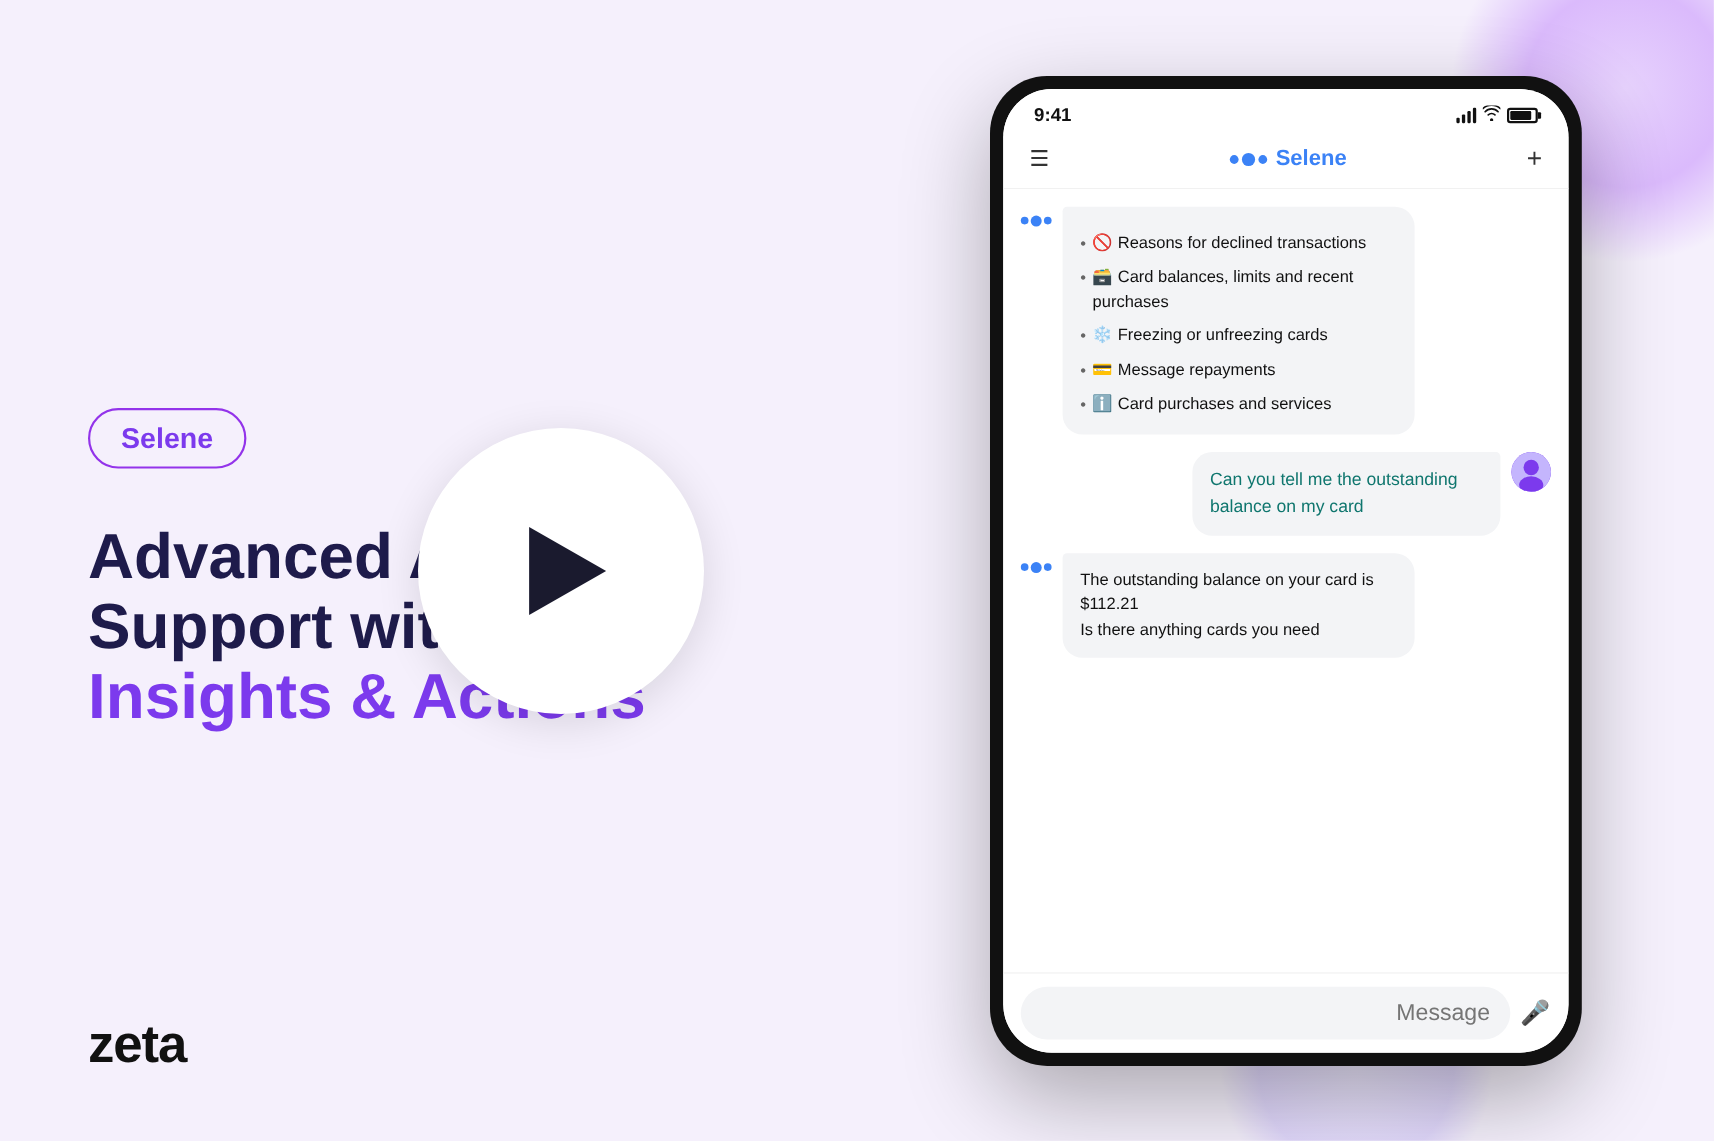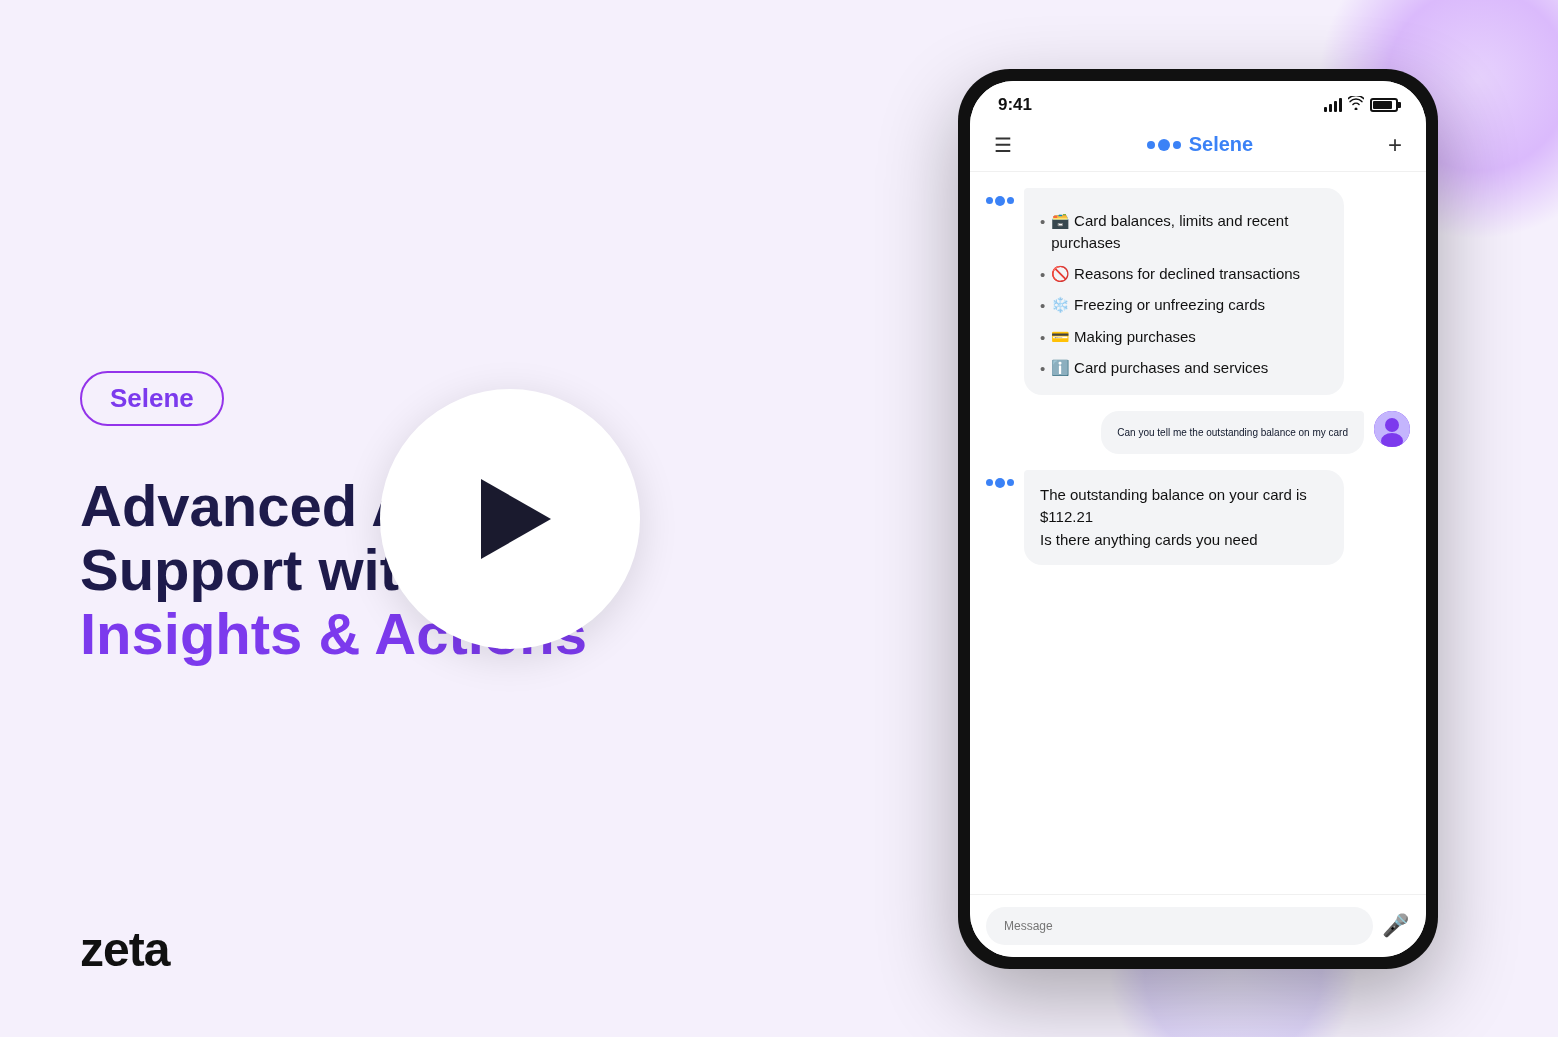--- a/index.html
+++ b/index.html
@@ -112,21 +112,21 @@
       border-left: 70px solid #1a1a2e;
       margin-left: 12px;
     }
 
     
     .phone-container {
       position: absolute;
       right: 120px;
       top: 50%;
       transform: translateY(-50%);
-      width: 480px;
+      width: 538px;
       height: 900px;
     }
 
     .phone-frame {
       width: 100%;
       height: 100%;
       background: #111;
       border-radius: 52px;
       padding: 12px;
       box-shadow: 0 30px 80px rgba(0,0,0,0.3);
@@ -348,23 +348,23 @@
       justify-content: flex-end;
       gap: 10px;
     }
 
     .user-bubble {
       background: #f3f4f6;
       border-radius: 18px;
       border-top-right-radius: 4px;
       padding: 14px 16px;
       max-width: 280px;
-      font-size: 10px;
+      font-size: 16px;
       line-height: 1.5;
-      color: #0f172a;
+      color: #0f766e;
     }
 
     .user-avatar {
       width: 36px;
       height: 36px;
       border-radius: 50%;
       background: #8b5cf6;
       flex-shrink: 0;
       overflow: hidden;
       display: flex;
@@ -383,23 +383,24 @@
       gap: 10px;
       flex-shrink: 0;
     }
 
     .message-input {
       flex: 1;
       background: #f3f4f6;
       border: none;
       border-radius: 24px;
       padding: 12px 18px;
-      font-size: 12px;
+      font-size: 21px;
       color: #000000;
       outline: none;
+      text-align: right;
     }
 
     .mic-icon {
       font-size: 22px;
       color: #666;
       cursor: pointer;
     }
 
     
     .chat-area::-webkit-scrollbar { display: none; }
@@ -472,30 +473,30 @@
 
         <div class="bot-message-row">
           <div class="bot-avatar">
             <div class="bot-dot-sm"></div>
             <div class="bot-dot-lg"></div>
             <div class="bot-dot-sm"></div>
           </div>
           <div class="bot-bubble">
             <ul>
               <li>
-                <span>🗃️ Card balances, limits and recent purchases</span>
+                <span>🚫 Reasons for declined transactions</span>
               </li>
               <li>
-                <span>🚫 Reasons for declined transactions</span>
+                <span>🗃️ Card balances, limits and recent purchases</span>
               </li>
               <li>
                 <span>❄️ Freezing or unfreezing cards</span>
               </li>
               <li>
-                <span>💳 Making purchases</span>
+                <span>💳 Message repayments</span>
               </li>
               <li>
                 <span>ℹ️ Card purchases and services</span>
               </li>
             </ul>
           </div>
         </div>
 
         <div class="user-message-row">
           <div class="user-bubble">

